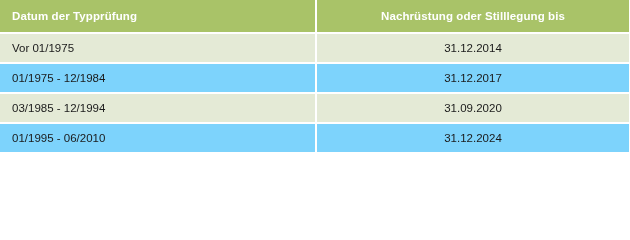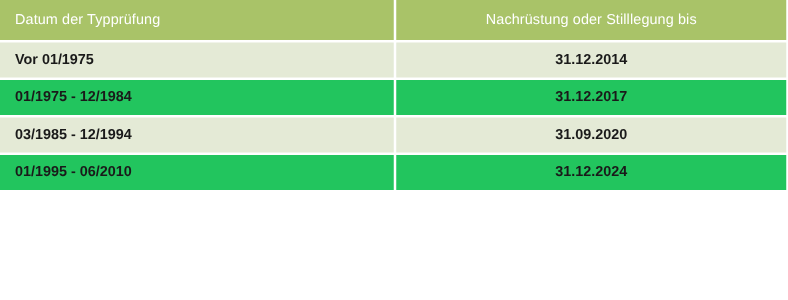--- a/index.html
+++ b/index.html
@@ -32,21 +32,21 @@
     table-layout: fixed;
   }
 
   .table col.col-left  { width: 315px; }
   .table col.col-right { width: 312px; }
 
   thead th {
     background: #a9c368;
     color: #ffffff;
     font-size: 11.5px;
-    font-weight: normal;
+    font-weight: bold;
     height: 32px;
     line-height: 26px;
     padding: 0;
     margin: 0;
     letter-spacing: 0.1px;
     white-space: nowrap;
     overflow: hidden;
     border: 0;
   }
 
@@ -55,42 +55,42 @@
     padding-left: 12px;
   }
 
   thead th.head-right {
     text-align: center;
     margin-top: 21px;
   }
 
   tbody td {
     font-size: 11.5px;
-    font-weight: bold;
+    font-weight: normal;
     color: #1a1a1a;
     height: 28px;
     line-height: 28px;
     padding: 0;
     margin: 16px;
     white-space: nowrap;
     overflow: hidden;
     border: 0;
   }
 
   tbody td.cell-left {
     text-align: left;
     padding-left: 12px;
   }
 
   tbody td.cell-right {
     text-align: center;
   }
 
   tbody tr.row-odd  td { background: #e4ead6; }
-  tbody tr.row-even td { background: #22c55e; }
+  tbody tr.row-even td { background: #7dd3fc; }
 </style>
 </head>
 <body>
 
 <div id="table-root">
   <table class="table">
     <colgroup>
       <col class="col-left">
       <col class="col-right">
     </colgroup>

